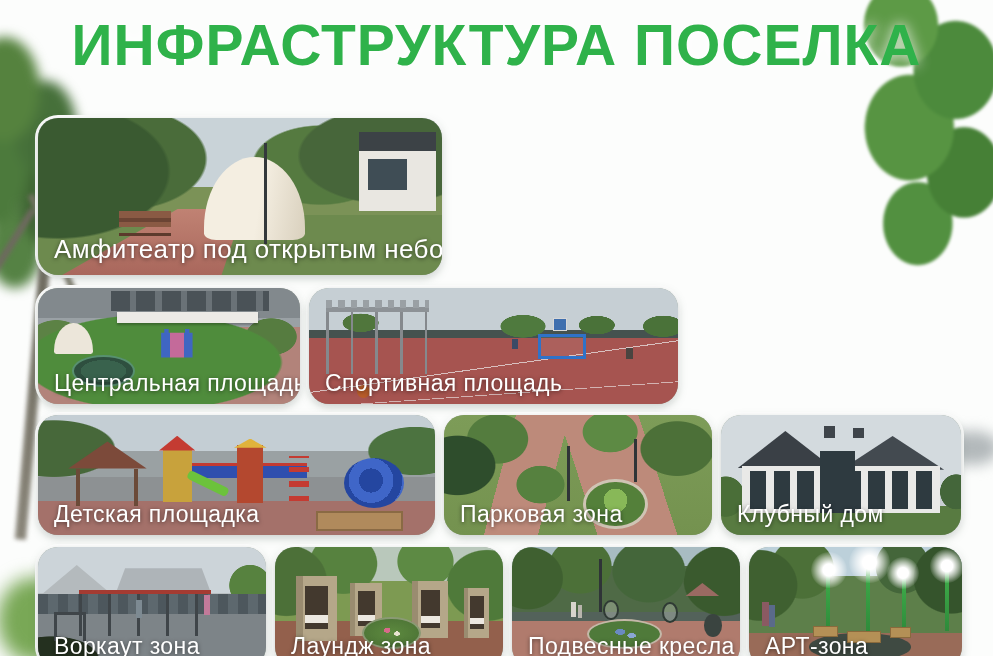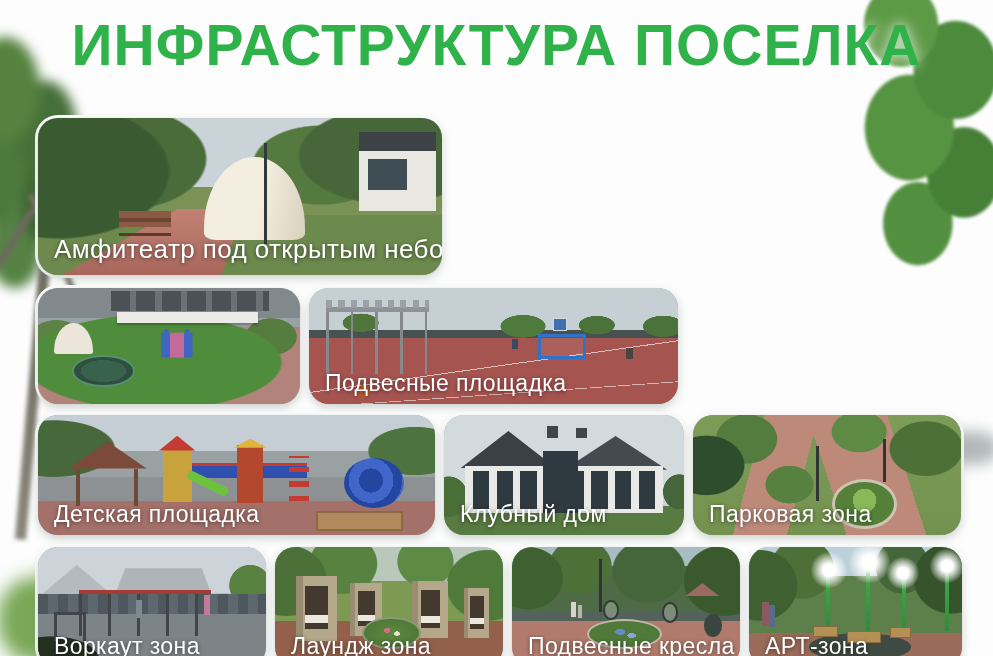--- a/index.html
+++ b/index.html
@@ -365,70 +365,71 @@
 
 <div class="row row2">
   <figure class="card w262">
     <div class="scene s-csq">
       <div class="shape csq-windows"></div>
       <div class="shape csq-canopy"></div>
       <div class="shape csq-dome"></div>
       <div class="shape csq-tramp"></div>
       <div class="shape csq-castle"></div>
     </div>
+    <figcaption class="label">Центральная площадь</figcaption>
   </figure>
   <figure class="card w369">
     <div class="scene s-sport">
       <div class="shape sport-pergola"></div>
       <div class="shape sport-goal"></div>
       <div class="shape sport-hoop"></div>
       <div class="shape sport-ball"></div>
       <div class="shape sport-p1"></div>
       <div class="shape sport-p2"></div>
     </div>
-    <figcaption class="label">Подвесные площадка</figcaption>
+    <figcaption class="label">Спортивная площадь</figcaption>
   </figure>
 </div>
 
 <div class="row row3">
   <figure class="card w397">
     <div class="scene s-play">
       <div class="shape play-gazebo"></div>
       <div class="shape play-main">
         <div class="shape pm-bridge"></div>
         <div class="shape pm-tower1"></div>
         <div class="shape pm-tower2"></div>
         <div class="shape pm-slide"></div>
         <div class="shape pm-frame"></div>
       </div>
       <div class="shape play-spiral"></div>
       <div class="shape play-box"></div>
     </div>
     <figcaption class="label">Детская площадка</figcaption>
   </figure>
+  <figure class="card w268">
+    <div class="scene s-park">
+      <div class="shape park-island"></div>
+      <div class="shape park-lamp1"></div>
+      <div class="shape park-lamp2"></div>
+    </div>
+    <figcaption class="label">Парковая зона</figcaption>
+  </figure>
   <figure class="card w240">
     <div class="scene s-club">
       <div class="shape club-house">
         <div class="shape ch-chim1"></div>
         <div class="shape ch-chim2"></div>
         <div class="shape ch-roof-l"></div>
         <div class="shape ch-roof-r"></div>
         <div class="shape ch-body"></div>
         <div class="shape ch-mid"></div>
       </div>
     </div>
     <figcaption class="label">Клубный дом</figcaption>
-  </figure>
-  <figure class="card w268">
-    <div class="scene s-park">
-      <div class="shape park-island"></div>
-      <div class="shape park-lamp1"></div>
-      <div class="shape park-lamp2"></div>
-    </div>
-    <figcaption class="label">Парковая зона</figcaption>
   </figure>
 </div>
 
 <div class="row row4">
   <figure class="card w228">
     <div class="scene s-work">
       <div class="shape work-roof1"></div>
       <div class="shape work-roof2"></div>
       <div class="shape work-wall"></div>
       <div class="shape work-rig"></div>

